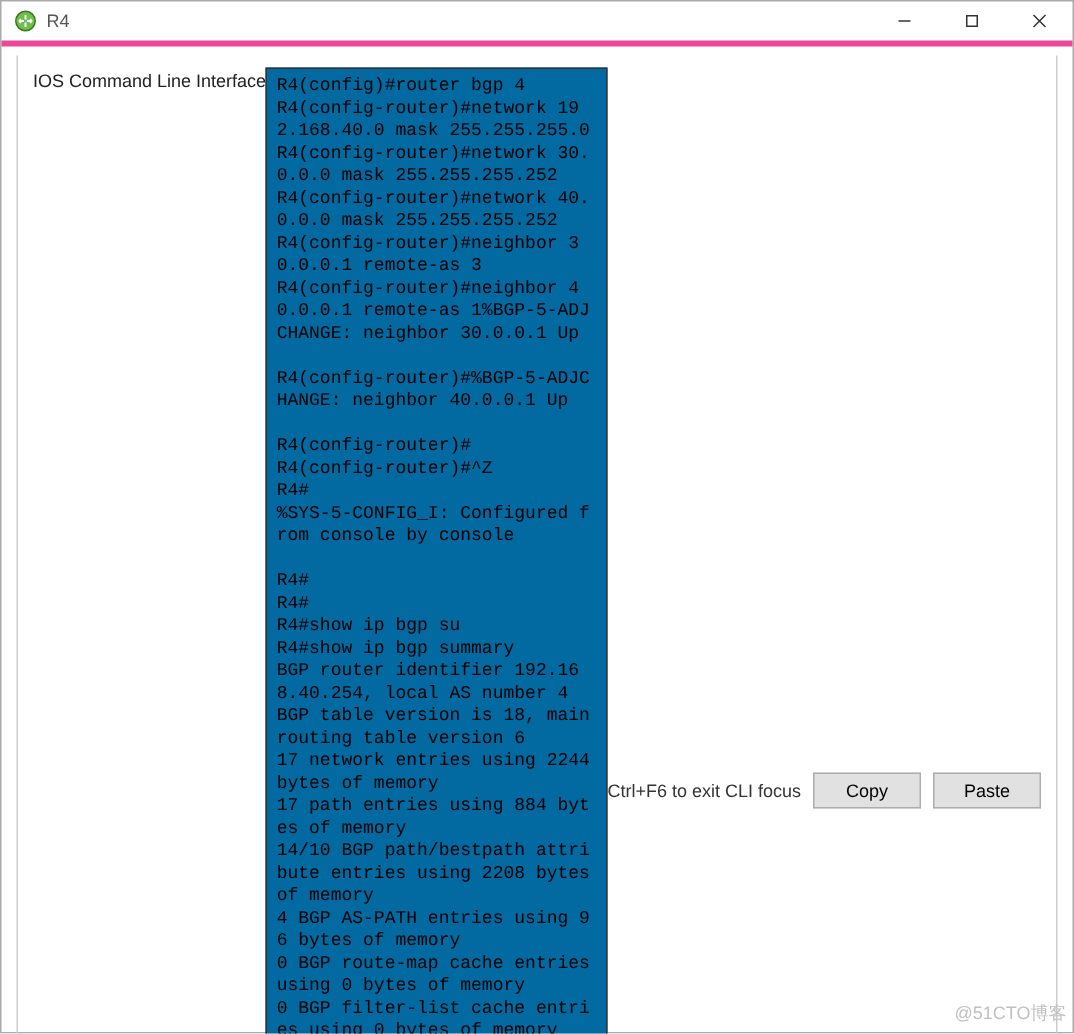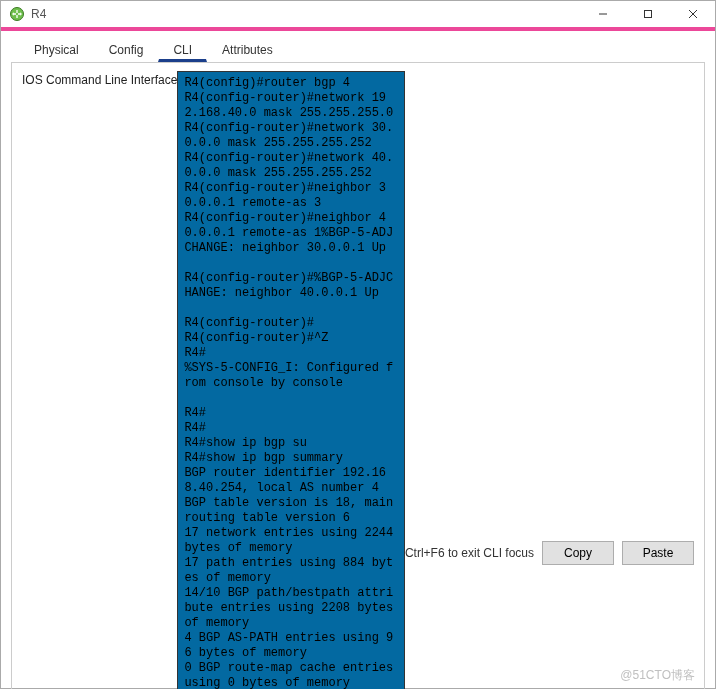--- a/index.html
+++ b/index.html
@@ -117,21 +117,21 @@
     border-top: 1px solid #e6e6e6;
   }
   .checkbox {
     width: 13px; height: 13px;
     border: 1px solid #888;
     background: #fff;
     display: inline-block;
   }
   .watermark {
     position: absolute;
-    right: 20px;
+    right: 4px;
     bottom: 4px;
     color: #c0c0c0;
     font-size: 12px;
   }
   ::-webkit-scrollbar { width: 16px; }
   ::-webkit-scrollbar-track { background: #f0f0f0; }
   ::-webkit-scrollbar-thumb { background: #c2c2c2; border: 1px solid #aaa; }
 </style>
 </head>
 <body>
@@ -160,26 +160,20 @@
     </div>
     <div class="winbtn">
       <svg width="10" height="10" viewBox="0 0 10 10">
           <path d="M1 1 L9 9 M9 1 L1 9" stroke="#333" stroke-width="1"></path>
         </svg>
     </div>
   </div>
 
   <div class="content-wrap">
 
-    <div class="tabs">
-      <div class="tab">Physical</div>
-      <div class="tab">Config</div>
-      <div class="tab active">CLI</div>
-      <div class="tab">Attributes</div>
-    </div>
 
     <div class="panel">
       <div class="panel-title">IOS Command Line Interface</div>
 
       <div class="cli-area">
         <pre>R4(config)#router bgp 4
 R4(config-router)#network 192.168.40.0 mask 255.255.255.0
 R4(config-router)#network 30.0.0.0 mask 255.255.255.252
 R4(config-router)#network 40.0.0.0 mask 255.255.255.252
 R4(config-router)#neighbor 30.0.0.1 remote-as 3

